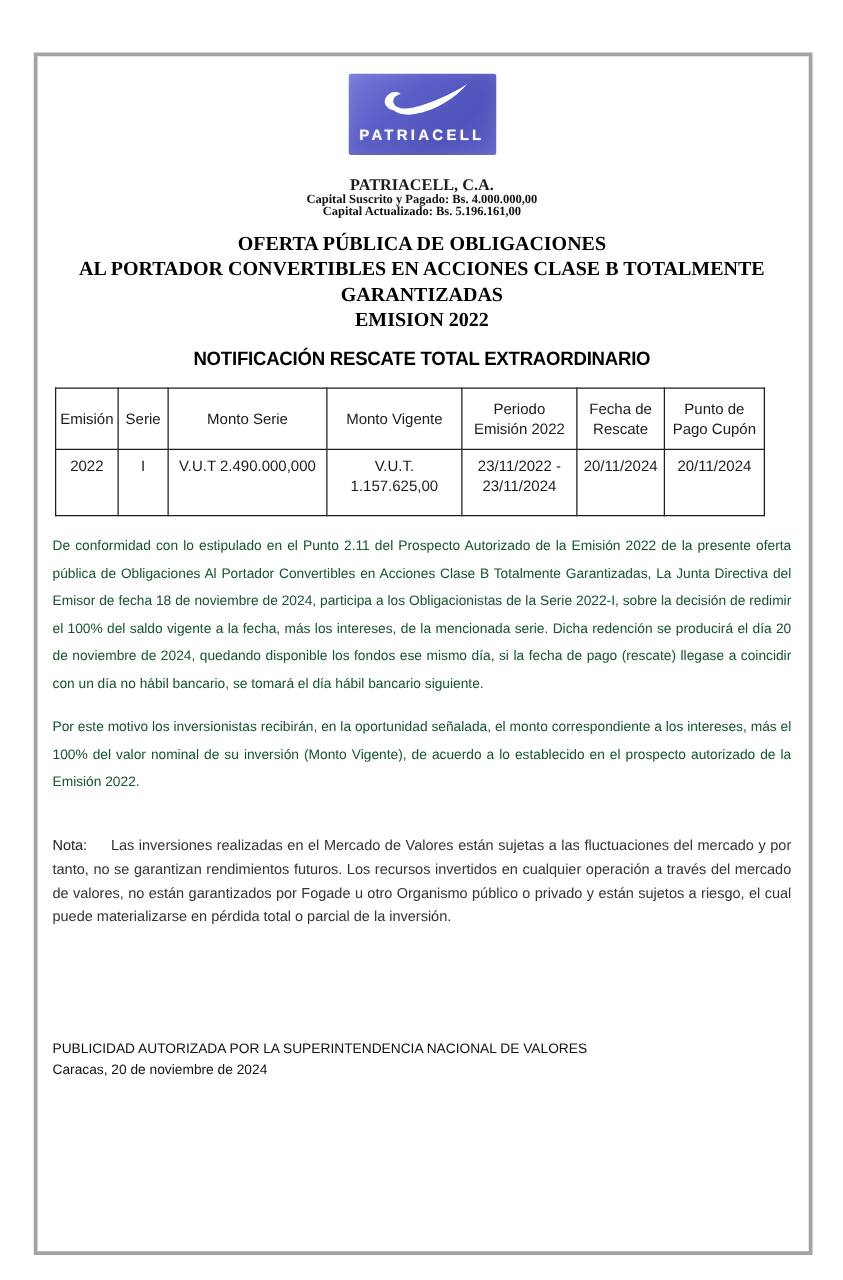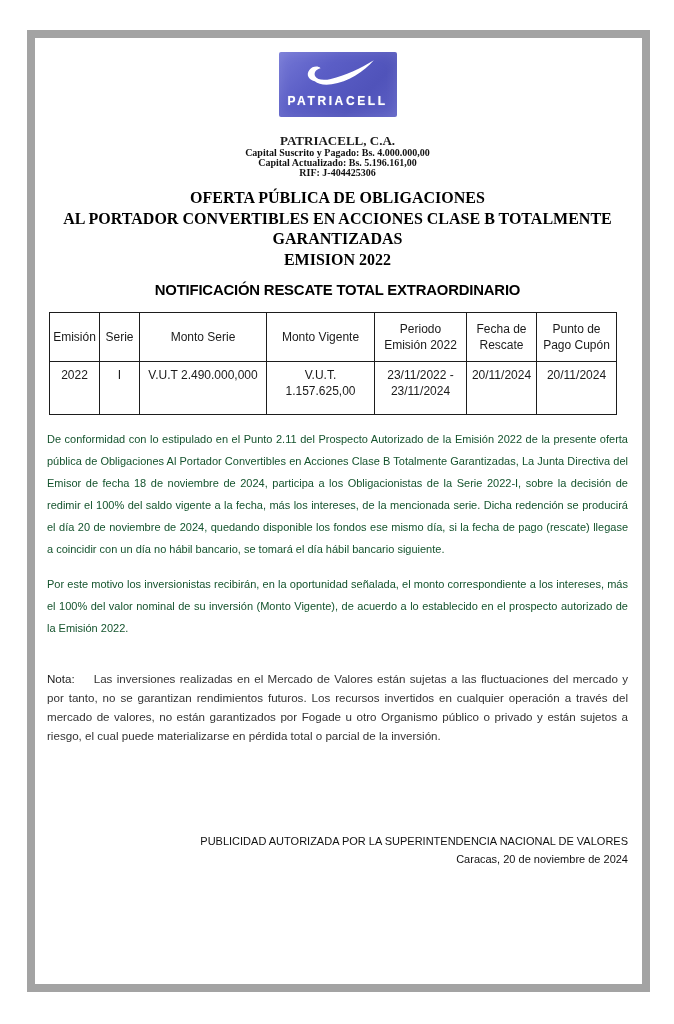--- a/index.html
+++ b/index.html
@@ -2,22 +2,22 @@
 <html><head>
 <meta charset="utf-8">
 <style>
   html,body{margin:0;padding:0;}
   body{
     width:674px;height:1024px;background:#ffffff;position:relative;
     font-family:"Liberation Sans",sans-serif;color:#1a1a1a;
     -webkit-font-smoothing:antialiased;
   }
   .frame{
-    position:absolute;left:27px;top:30px;width:623px;height:962px;
-    border:8px solid #a3a3a3;box-sizing:border-box;background:#fff;
+    position:absolute;left:27px;top:42px;width:623px;height:962px;
+    border:3px solid #a3a3a3;box-sizing:border-box;background:#fff;
     padding:13px 14px 0 12px;overflow:hidden;
   }
   
   .logo{
     width:118px;height:65px;margin:1px auto 0;
     background:linear-gradient(135deg,#7578d6 0%,#5b5ec6 35%,#5053ba 70%,#5d60c4 100%);
     border-radius:2px;position:relative;box-shadow:inset 0 0 14px rgba(255,255,255,.12);
   }
   .logo svg{position:absolute;left:14px;top:5px;}
   .logo-text{
@@ -52,40 +52,39 @@
   
   .body-text p{
     margin:13px 0 0;text-align:justify;font-size:11px;line-height:22px;color:#14532d;
   }
   p.nota{
     margin-top:30px;font-size:11.6px;line-height:19px;color:#333;
   }
   p.nota .nota-label{font-weight:400;color:#222;margin-right:19px;}
   
   .footer{
-    margin-top:88px;text-align:right;font-size:11px;line-height:17.5px;color:#111;
+    margin-top:88px;text-align:left;font-size:11px;line-height:17.5px;color:#111;
   }
 </style>
 </head>
 <body>
 
 <div class="frame">
 
   <div class="logo">
     <svg width="90" height="34" viewBox="0 0 100 38" aria-hidden="true">
       <path d="M24 27 C 17 25.5, 14 19.5, 18 14.5 C 21 10.5, 27.5 9.5, 30.5 12.5 C 25.5 13.5, 22.5 17.5, 24.5 21.5 C 26.5 25.5, 34 26.5, 42 24.5 C 58 20.5, 75 13, 90 3.5 C 79 16.5, 61 27.5, 43 30.5 C 34 31.9, 28 30, 24 27 Z" fill="#ffffff"></path>
     </svg>
     <div class="logo-text">PATRIACELL</div>
   </div>
 
   <div class="company">
     <div class="company-name">PATRIACELL, C.A.</div>
     <div class="company-line">Capital Suscrito y Pagado: Bs. 4.000.000,00</div>
     <div class="company-line">Capital Actualizado: Bs. 5.196.161,00</div>
-    <div class="company-line">RIF: J-404425306</div>
   </div>
 
   <div class="doc-title">
     <div>OFERTA PÚBLICA DE OBLIGACIONES</div>
     <div>AL PORTADOR CONVERTIBLES EN ACCIONES CLASE B TOTALMENTE</div>
     <div>GARANTIZADAS</div>
     <div>EMISION 2022</div>
   </div>
 
   <div class="doc-subtitle">NOTIFICACIÓN RESCATE TOTAL EXTRAORDINARIO</div>

